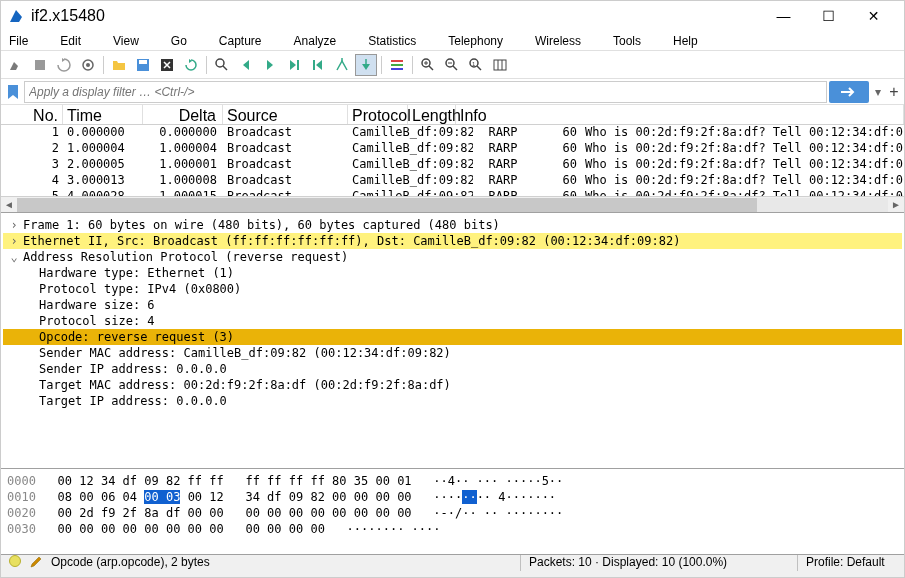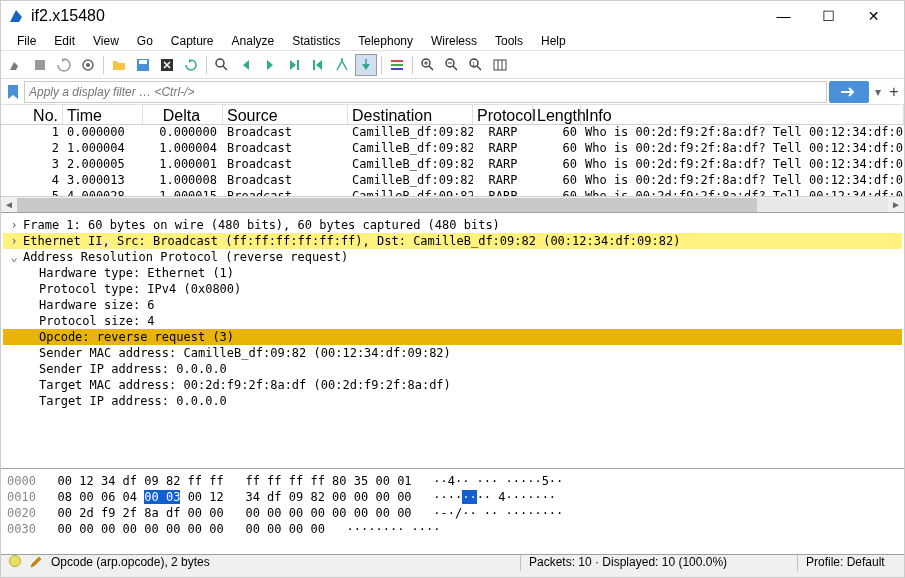--- a/index.html
+++ b/index.html
@@ -2,21 +2,21 @@
 <html><head>
 <meta charset="utf-8">
 <style>
 * { box-sizing: border-box; margin: 0; padding: 0; }
 body { font-family: "Segoe UI", Tahoma, sans-serif; font-size: 12px; background: #fff; width: 905px; height: 578px; overflow: hidden; display: flex; flex-direction: column; border: 1px solid #ccc; }
 .titlebar { height: 30px; display: flex; align-items: center; padding: 0 8px; background: #fff; }
 .titlebar .app-icon { width: 16px; height: 16px; margin-right: 6px; }
 .titlebar .title { flex: 1; font-size: 16px; }
 .titlebar .winctrls { display: flex; gap: 0; }
 .titlebar .winctrls div { width: 45px; height: 30px; display: flex; align-items: center; justify-content: center; font-size: 14px; font-family: Arial; }
-.menubar { height: 20px; display: flex; align-items: center; padding: 0 8px; gap: 2px; border-bottom: 1px solid #e0e0e0; }
+.menubar { height: 20px; display: flex; align-items: center; padding: 0 0; gap: 16px; border-bottom: 1px solid #e0e0e0; }
 .menubar span { padding: 2px 8px; cursor: default; }
 .toolbar { height: 28px; display: flex; align-items: center; padding: 0 4px; gap: 2px; border-bottom: 1px solid #e0e0e0; }
 .toolbar .tbtn { width: 22px; height: 22px; display: flex; align-items: center; justify-content: center; border: 1px solid transparent; }
 .toolbar .tbtn.active { border: 1px solid #999; background: #d0e0f0; }
 .toolbar .sep { width: 1px; height: 18px; background: #ccc; margin: 0 2px; }
 .filterbar { height: 26px; display: flex; align-items: center; padding: 1px 3px; gap: 2px; border-bottom: 1px solid #e0e0e0; }
 .filterbar .bm { width: 18px; height: 18px; display:flex; align-items:center; justify-content:center; }
 .filterbar input { flex: 1; height: 22px; border: 1px solid #ccc; padding: 0 4px; font-size: 12px; font-style: italic; color: #888; }
 .filterbar .arrow-btn { width: 40px; height: 22px; background: #4a90d9; display: flex; align-items: center; justify-content: center; color: #fff; border-radius: 2px; }
 .filterbar .dd { width:14px; height:22px; display:flex; align-items:center; justify-content:center; color:#666; }
@@ -227,23 +227,22 @@
       </svg>
     </div>
   <div class="dd">▾</div>
   <div class="plus">+</div>
 </div>
 
 <div class="packet-list">
   <div class="plist-header">
     <div class="col-no">No.</div>
     <div class="col-time">Time</div>
-    <div class="col-delta" style="text-align:center">Delta</div>
+    <div class="col-delta" style="text-align:right">Delta</div>
     <div class="col-src">Source</div>
-    <div class="col-dst">Destination</div>
     <div class="col-proto">Protocol</div>
     <div class="col-len" style="text-align:left">Length</div>
     <div class="col-info">Info</div>
   </div>
   <div class="plist-body" id="plist-body">
       <div class="prow">
         <div class="col-no">1</div>
         <div class="col-time">0.000000</div>
         <div class="col-delta">0.000000</div>
         <div class="col-src">Broadcast</div>

